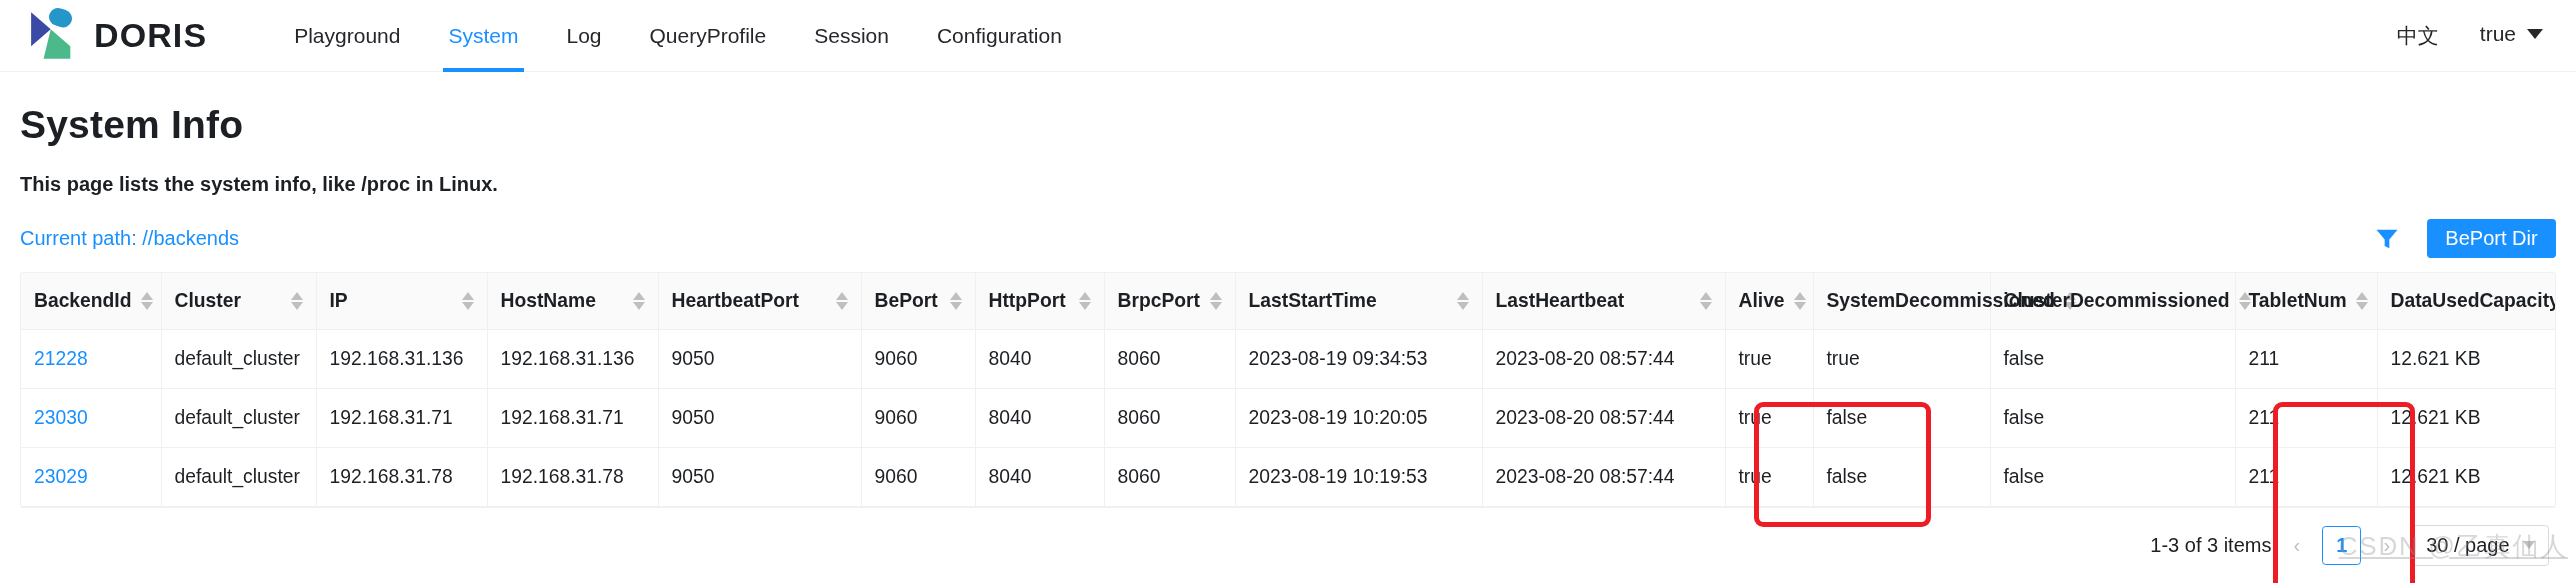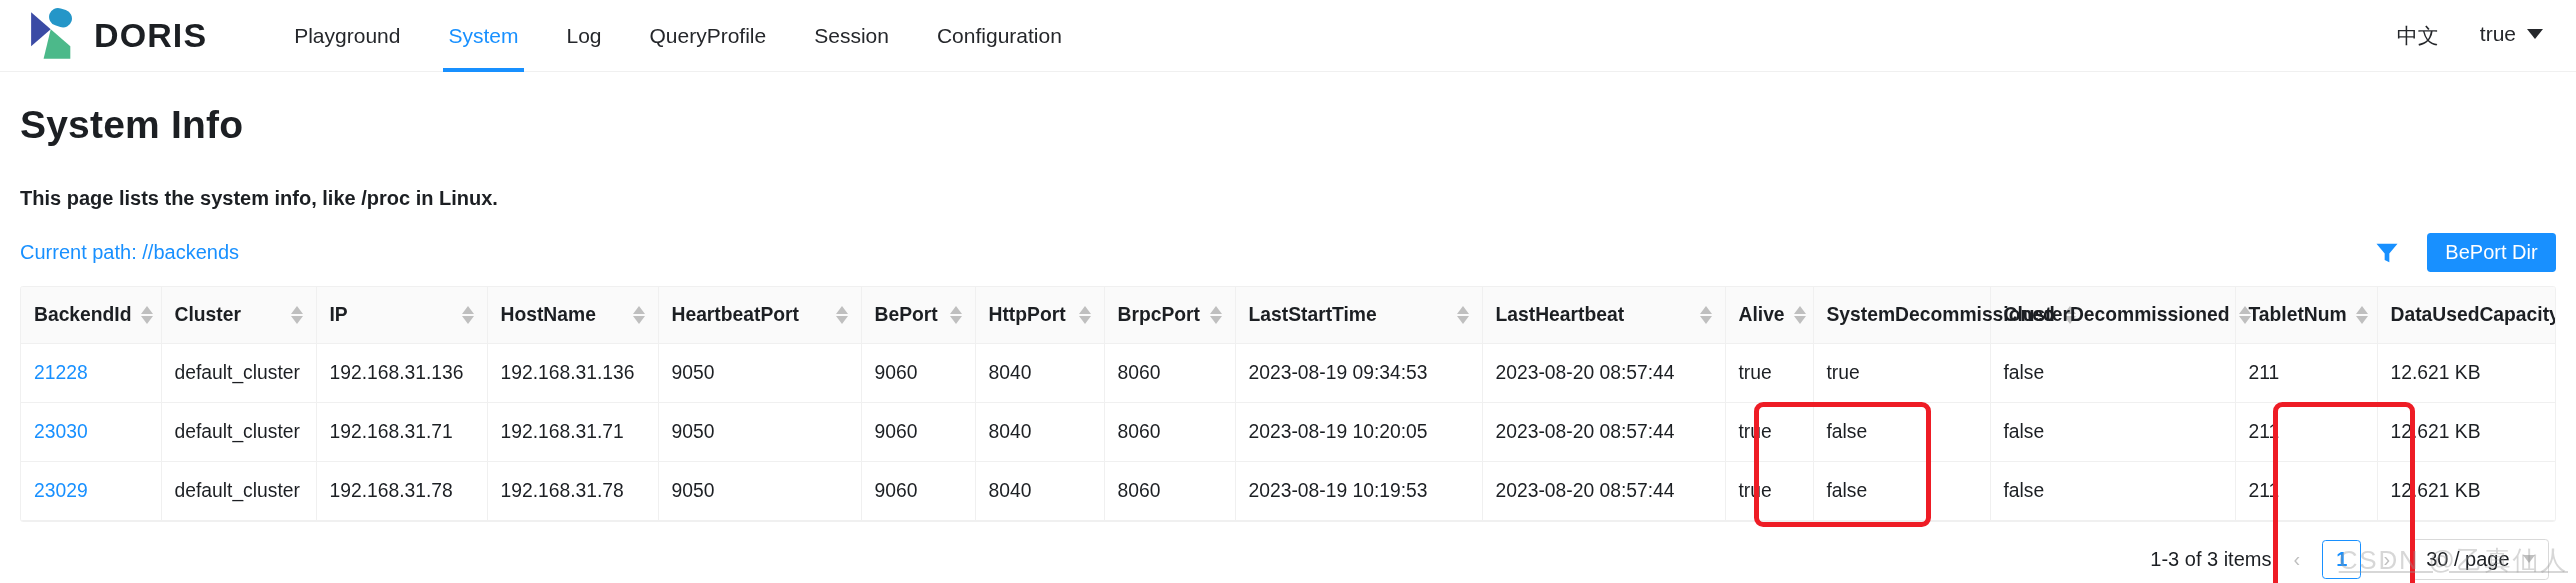--- a/index.html
+++ b/index.html
@@ -90,21 +90,21 @@
     font-size: 39px;
     font-weight: bold;
     color: #1c1f23;
     margin: 31px 0 0 0;
     letter-spacing: 0.2px;
   }
   .page-desc {
     font-size: 20px;
     font-weight: bold;
     color: #1c1f23;
-    margin-top: 40px;
+    margin-top: 26px;
   }
 
   .path-row {
     display: flex;
     align-items: center;
     margin-top: 24px;
     height: 37px;
   }
   .current-path {
     font-size: 20px;

